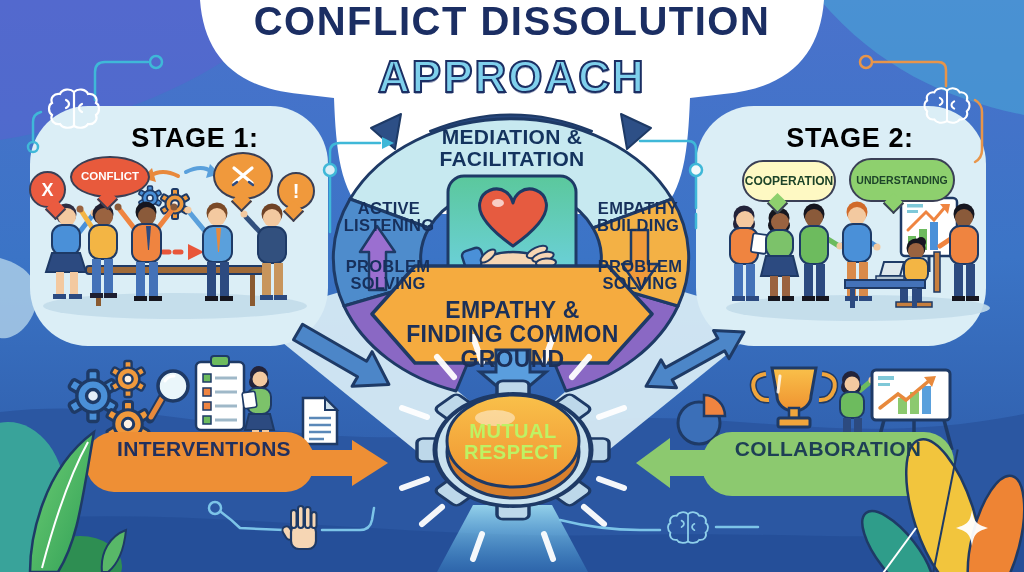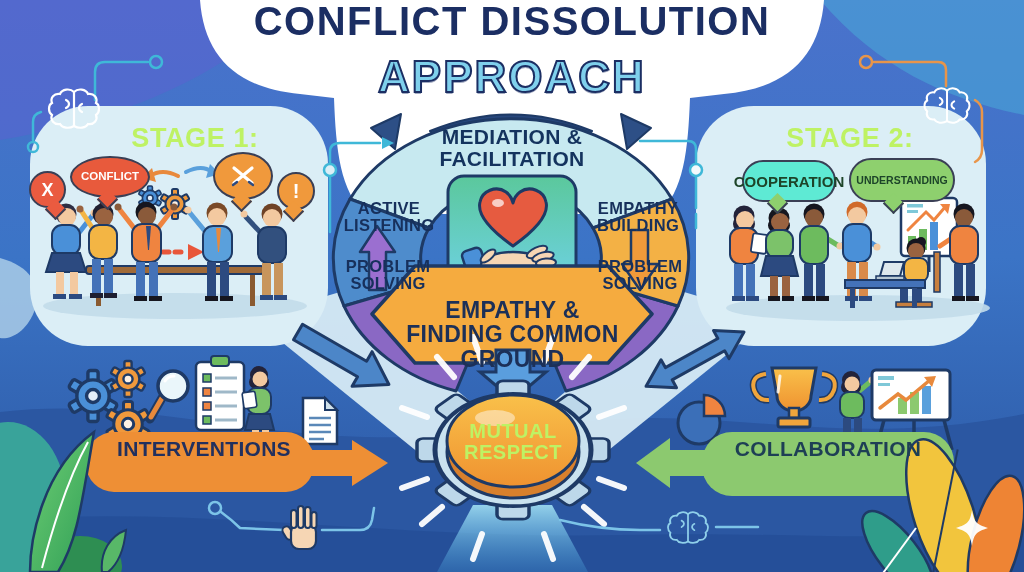--- a/index.html
+++ b/index.html
@@ -5,21 +5,21 @@
   html,body{margin:0;padding:0;background:#222;}
   #stage{position:relative;width:1024px;height:572px;overflow:hidden;
          font-family:"Liberation Sans",sans-serif;background:#3f74c4;}
   svg.layer{position:absolute;left:0;top:0;width:1024px;height:572px;}
   .label{position:absolute;font-weight:bold;text-align:center;color:#1d305e;
          line-height:1.06;letter-spacing:.3px;white-space:normal;}
   .title1{font-size:40px;color:#1b2e63;letter-spacing:1.5px;}
   .title2{font-size:44px;color:#7fd0ec;letter-spacing:2px;
           -webkit-text-stroke:2px #1b2e63;
           text-shadow:0 2px 0 rgba(27,46,99,.4);}
-  .stageh{font-size:27px;color:#bef264;letter-spacing:.6px;}
+  .stageh{font-size:27px;color:#000000;letter-spacing:.6px;}
   .seg{font-size:16.5px;color:#17305c;}
   .segtop{font-size:21px;color:#14335e;}
   .bannerc{font-size:23px;color:#1c3058;}
   .badge{font-size:20px;color:#bef264;letter-spacing:.5px;}
   .bl{font-size:21px;color:#22305e;}
   .br{font-size:21px;color:#1e3f55;}
   .bubble{position:absolute;display:flex;align-items:center;justify-content:center;
           border:2.5px solid #3a3f55;font-weight:bold;color:#fff;text-align:center;
           line-height:1;box-sizing:border-box;}
   .tail{position:absolute;width:13px;height:13px;transform:rotate(45deg);
@@ -506,21 +506,21 @@
           <line x1="20" y1="18" x2="24" y2="21"></line>
         </g>
   </svg>
 </div>
 <div class="tail" style="left:234px;top:194px;background:#f0993c;"></div>
 <div class="bubble" style="left:277px;top:172px;width:38px;height:38px;background:#f0993c;border-radius:50%;font-size:20px;">
       <span>!</span>
     </div>
 <div class="tail" style="left:286px;top:204px;background:#f0993c;"></div>
 
-<div class="bubble greenb" style="left:742px;top:160px;width:94px;height:42px;background:#5eead4;border-radius:21px;font-size:15px;">
+<div class="bubble greenb" style="left:742px;top:160px;width:94px;height:42px;background:#fef9c3;border-radius:21px;font-size:12px;">
       <span>COOPERATION</span>
     </div>
 <div class="tail" style="left:770px;top:196px;background:#8ed06e;"></div>
 <div class="bubble greenb" style="left:849px;top:158px;width:106px;height:44px;background:#8ed06e;border-radius:22px;font-size:10.5px;">
       <span>UNDERSTANDING</span>
     </div>
 <div class="tail" style="left:886px;top:196px;background:#8ed06e;"></div>
 
 <div class="label segtop" style="left:418px;top:126px;width:188px;">MEDIATION &amp; FACILITATION</div>
 <div class="label seg" style="left:338px;top:200px;width:102px;">ACTIVE LISTENING</div>

